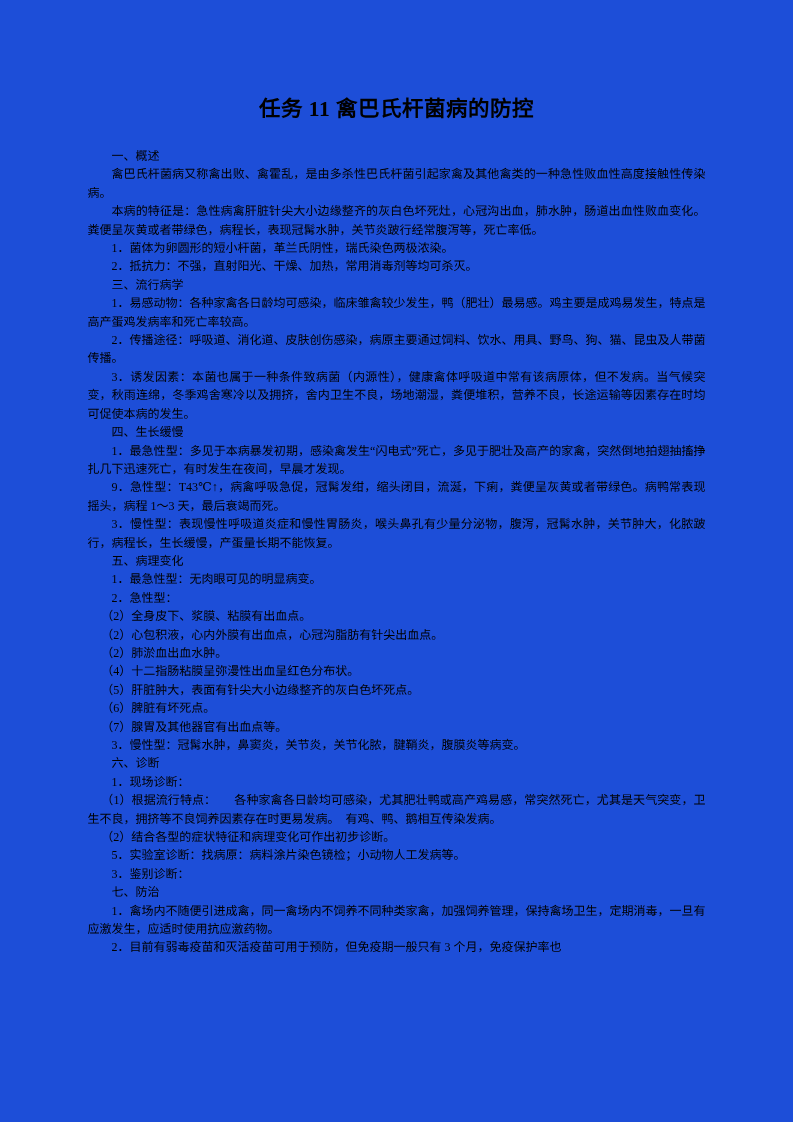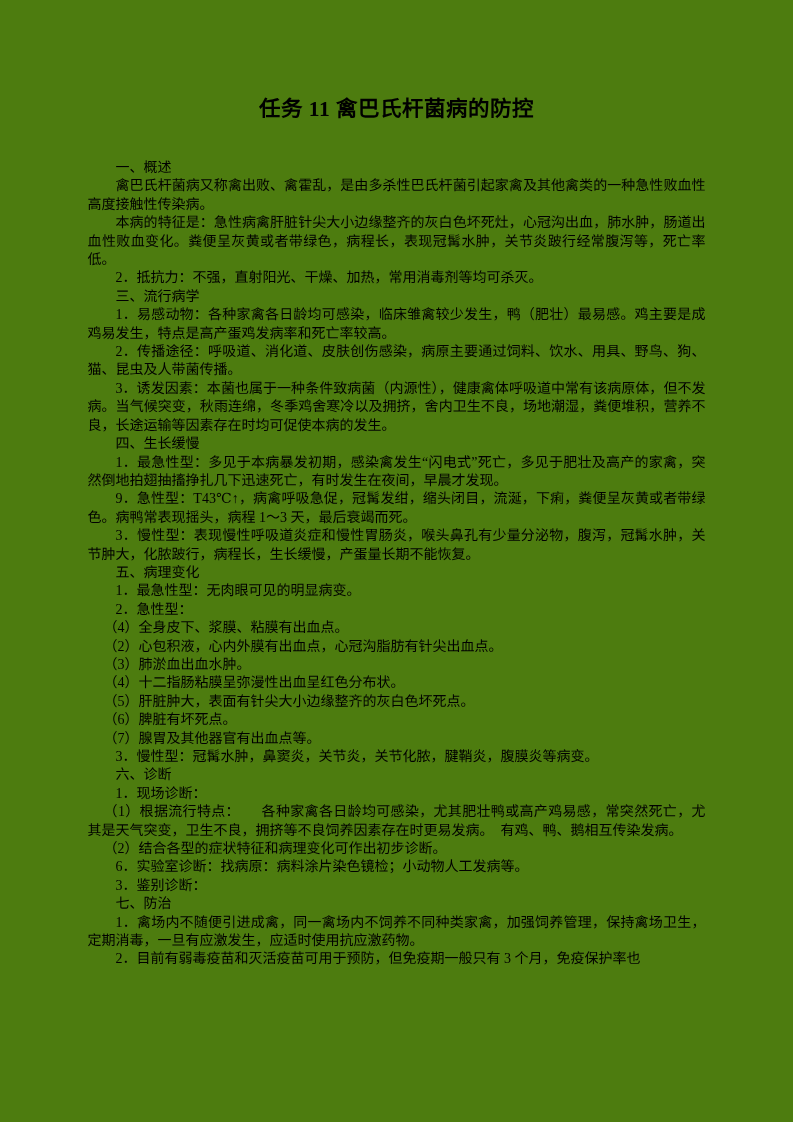--- a/index.html
+++ b/index.html
@@ -8,38 +8,38 @@
   }
   body {
     width: 793px;
     height: 1122px;
     background: #ffffff;
   }
   .page {
     position: relative;
     width: 793px;
     height: 1122px;
-    background: #4d7c0f;
+    background: #1d4ed8;
     color: #000000;
     overflow: hidden;
     font-family: "Liberation Serif", "DejaVu Serif", serif;
   }
   .doc-title {
     margin: 0;
     padding: 96px 0 0 0;
     text-align: center;
     font-size: 21.5px;
     line-height: 27px;
     font-weight: 700;
     letter-spacing: 0.5px;
   }
   .doc-body {
     width: 618px;
-    margin: 36px auto 0 auto;
-    font-size: 14px;
+    margin: 24px auto 0 auto;
+    font-size: 12px;
     line-height: 18.4px;
     text-align: justify;
   }
   .doc-body p {
     margin: 0;
     padding: 0;
   }
   .doc-body p.body {
     text-indent: 2em;
   }
@@ -49,43 +49,44 @@
 </style>
 </head>
 <body>
 
 <div class="page">
   <h1 class="doc-title">任务 11 禽巴氏杆菌病的防控</h1>
   <div class="doc-body" id="doc-body">
       <p class="body">一、概述</p>
       <p class="body">禽巴氏杆菌病又称禽出败、禽霍乱，是由多杀性巴氏杆菌引起家禽及其他禽类的一种急性败血性高度接触性传染病。</p>
       <p class="body">本病的特征是：急性病禽肝脏针尖大小边缘整齐的灰白色坏死灶，心冠沟出血，肺水肿，肠道出血性败血变化。粪便呈灰黄或者带绿色，病程长，表现冠髯水肿，关节炎跛行经常腹泻等，死亡率低。</p>
+      <p class="body">1．菌体为卵圆形的短小杆菌，革兰氏阴性，瑞氏染色两极浓染。</p>
       <p class="body">2．抵抗力：不强，直射阳光、干燥、加热，常用消毒剂等均可杀灭。</p>
       <p class="body">三、流行病学</p>
       <p class="body">1．易感动物：各种家禽各日龄均可感染，临床雏禽较少发生，鸭（肥壮）最易感。鸡主要是成鸡易发生，特点是高产蛋鸡发病率和死亡率较高。</p>
       <p class="body">2．传播途径：呼吸道、消化道、皮肤创伤感染，病原主要通过饲料、饮水、用具、野鸟、狗、猫、昆虫及人带菌传播。</p>
       <p class="body">3．诱发因素：本菌也属于一种条件致病菌（内源性），健康禽体呼吸道中常有该病原体，但不发病。当气候突变，秋雨连绵，冬季鸡舍寒冷以及拥挤，舍内卫生不良，场地潮湿，粪便堆积，营养不良，长途运输等因素存在时均可促使本病的发生。</p>
       <p class="body">四、生长缓慢</p>
       <p class="body">1．最急性型：多见于本病暴发初期，感染禽发生“闪电式”死亡，多见于肥壮及高产的家禽，突然倒地拍翅抽搐挣扎几下迅速死亡，有时发生在夜间，早晨才发现。</p>
       <p class="body">9．急性型：T43℃↑，病禽呼吸急促，冠髯发绀，缩头闭目，流涎，下痢，粪便呈灰黄或者带绿色。病鸭常表现摇头，病程 1～3 天，最后衰竭而死。</p>
       <p class="body">3．慢性型：表现慢性呼吸道炎症和慢性胃肠炎，喉头鼻孔有少量分泌物，腹泻，冠髯水肿，关节肿大，化脓跛行，病程长，生长缓慢，产蛋量长期不能恢复。</p>
       <p class="body">五、病理变化</p>
       <p class="body">1．最急性型：无肉眼可见的明显病变。</p>
       <p class="body">2．急性型：</p>
-      <p class="list">（4）全身皮下、浆膜、粘膜有出血点。</p>
+      <p class="list">（2）全身皮下、浆膜、粘膜有出血点。</p>
       <p class="list">（2）心包积液，心内外膜有出血点，心冠沟脂肪有针尖出血点。</p>
-      <p class="list">（3）肺淤血出血水肿。</p>
+      <p class="list">（2）肺淤血出血水肿。</p>
       <p class="list">（4）十二指肠粘膜呈弥漫性出血呈红色分布状。</p>
       <p class="list">（5）肝脏肿大，表面有针尖大小边缘整齐的灰白色坏死点。</p>
       <p class="list">（6）脾脏有坏死点。</p>
       <p class="list">（7）腺胃及其他器官有出血点等。</p>
       <p class="body">3．慢性型：冠髯水肿，鼻窦炎，关节炎，关节化脓，腱鞘炎，腹膜炎等病变。</p>
       <p class="body">六、诊断</p>
       <p class="body">1．现场诊断：</p>
       <p class="list">（1）根据流行特点：　　各种家禽各日龄均可感染，尤其肥壮鸭或高产鸡易感，常突然死亡，尤其是天气突变，卫生不良，拥挤等不良饲养因素存在时更易发病。　有鸡、鸭、鹅相互传染发病。</p>
       <p class="list">（2）结合各型的症状特征和病理变化可作出初步诊断。</p>
-      <p class="body">6．实验室诊断：找病原：病料涂片染色镜检；小动物人工发病等。</p>
+      <p class="body">5．实验室诊断：找病原：病料涂片染色镜检；小动物人工发病等。</p>
       <p class="body">3．鉴别诊断：</p>
       <p class="body">七、防治</p>
       <p class="body">1．禽场内不随便引进成禽，同一禽场内不饲养不同种类家禽，加强饲养管理，保持禽场卫生，定期消毒，一旦有应激发生，应适时使用抗应激药物。</p>
       <p class="body">2．目前有弱毒疫苗和灭活疫苗可用于预防，但免疫期一般只有 3 个月，免疫保护率也</p>
     </div>
 </div>
 
 </body></html>

